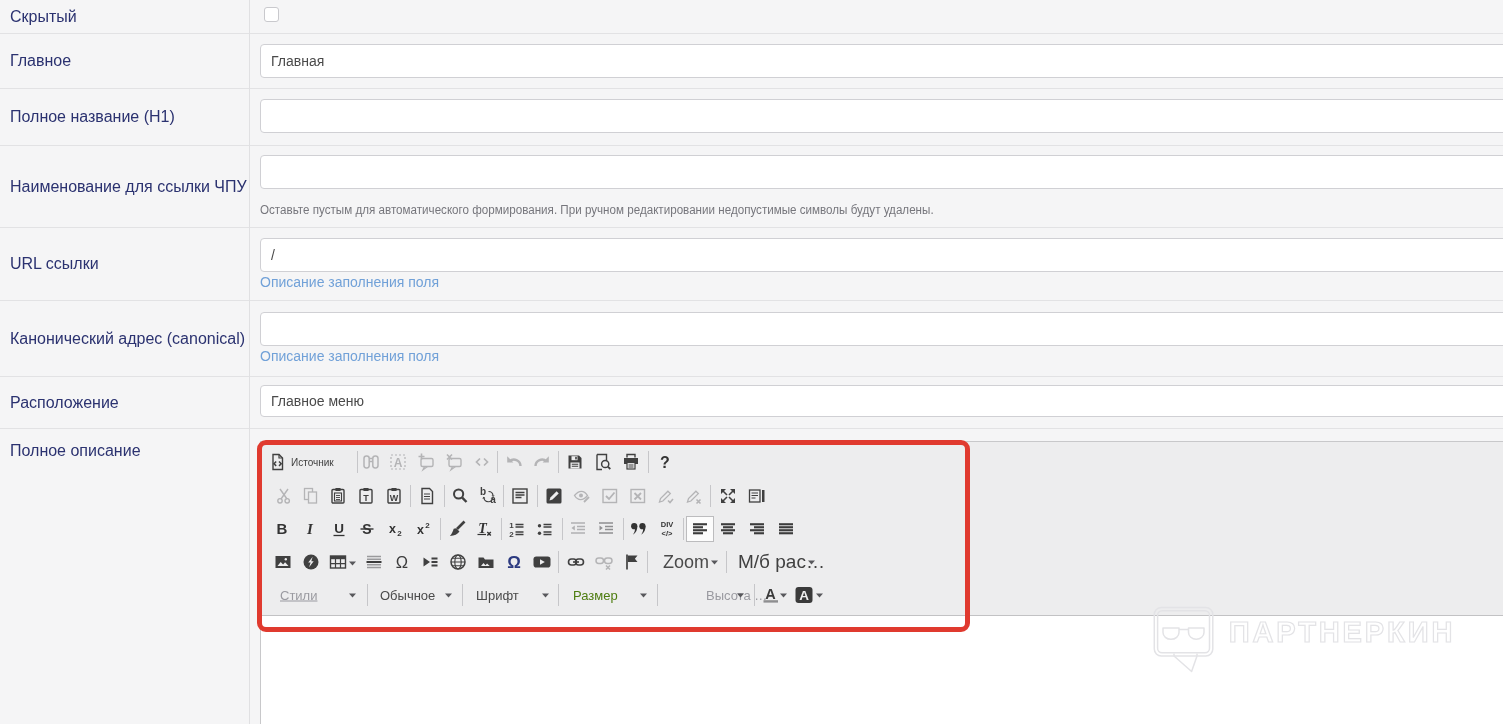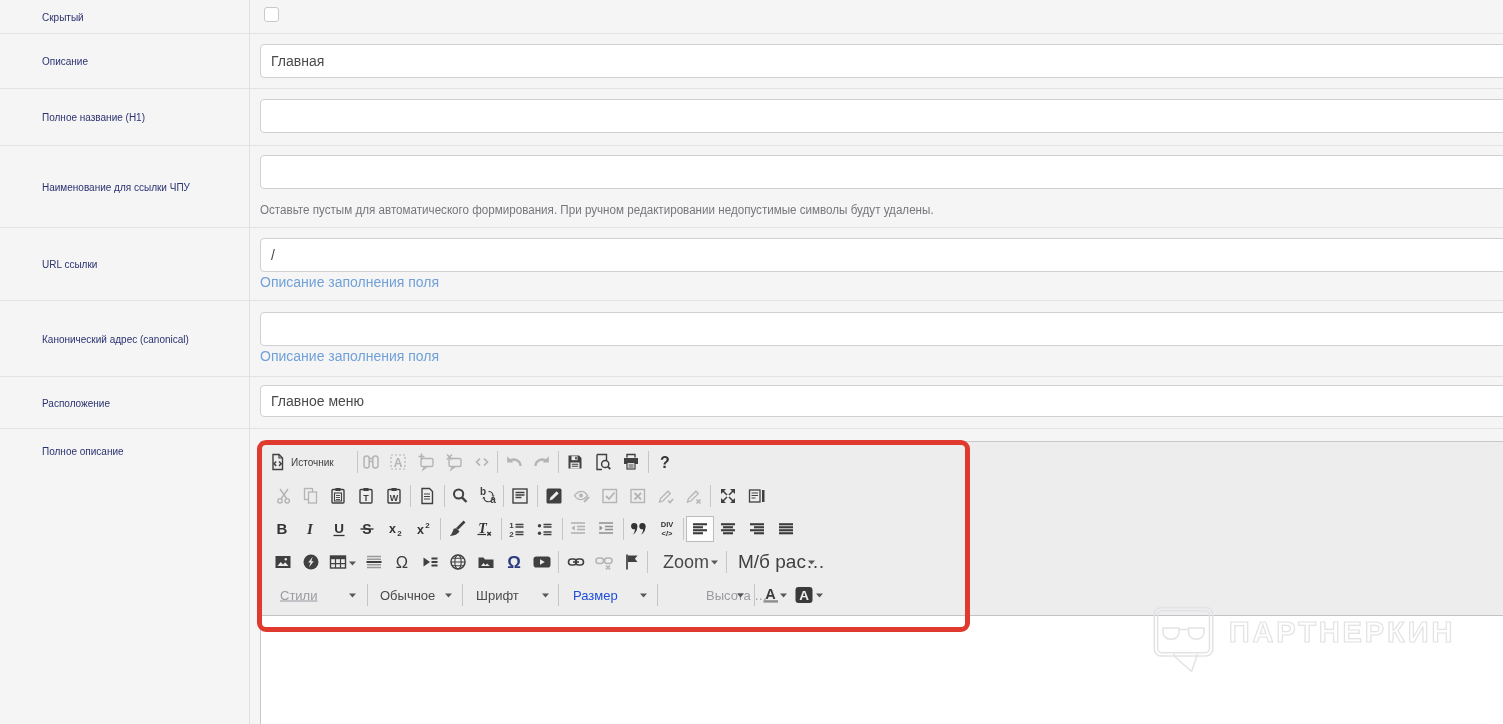--- a/index.html
+++ b/index.html
@@ -1,35 +1,35 @@
 <!DOCTYPE html>
 <html><head><meta charset="utf-8"><style>
 html,body{margin:0;padding:0;}
 body{width:1503px;height:724px;overflow:hidden;font-family:"Liberation Sans",sans-serif;background:#f5f5f6;}
 #page{position:relative;width:1503px;height:724px;}
 .hline{position:absolute;left:0;width:1503px;height:1px;background:#e2e2e4;}
-.lbl{position:absolute;left:10px;color:#2b3270;font-size:10px;transform:translateY(-50%);white-space:nowrap;margin-left:32px;}
+.lbl{position:absolute;left:10px;color:#2b3270;font-size:16px;transform:translateY(-50%);white-space:nowrap;}
 .inp{position:absolute;left:260px;width:1256px;background:#fff;border:1px solid #d0d0d4;border-radius:4px;box-sizing:border-box;font-size:14px;color:#4a4a4a;line-height:32px;padding-left:10px;white-space:nowrap;}
 .hint{position:absolute;left:260px;color:#76767c;font-size:12.5px;transform:translateY(-50%) scaleX(.93);transform-origin:left center;white-space:nowrap;}
 .blink{position:absolute;left:260px;color:#71a1d8;font-size:14px;transform:translateY(-50%);white-space:nowrap;}
 .ic{position:absolute;}
 .tsep{position:absolute;width:1px;background:#c6c6c9;}
 .ttxt{position:absolute;transform:translateY(-50%);white-space:nowrap;}
 </style></head><body>
 <div id="page">
 <div class="hline" style="top:33px"></div>
     <div class="hline" style="top:88px"></div>
     <div class="hline" style="top:145px"></div>
     <div class="hline" style="top:227px"></div>
     <div class="hline" style="top:300px"></div>
     <div class="hline" style="top:376px"></div>
     <div class="hline" style="top:428px"></div>
     <div style="position:absolute;left:249px;top:0;width:1px;height:724px;background:#e0e0e2"></div>
     <div class="lbl" style="top:16.5px">Скрытый</div>
-    <div class="lbl" style="top:61px">Описание</div>
+    <div class="lbl" style="top:61px">Главное</div>
     <div class="lbl" style="top:117px">Полное название (H1)</div>
     <div class="lbl" style="top:186.5px">Наименование для ссылки ЧПУ</div>
     <div class="lbl" style="top:264px">URL ссылки</div>
     <div class="lbl" style="top:338.5px">Канонический адрес (canonical)</div>
     <div class="lbl" style="top:402.5px">Расположение</div>
     <div class="lbl" style="top:451px">Полное описание</div>
     <div style="position:absolute;left:264px;top:7px;width:13px;height:13px;background:#fff;border:1px solid #c9c9cd;border-radius:3px"></div>
     <div class="inp" style="top:44px;height:34px;line-height:32px">Главная</div>
     <div class="inp" style="top:99px;height:34px"></div>
     <div class="inp" style="top:155px;height:34px"></div>
@@ -361,21 +361,21 @@
     <div class="ttxt" style="left:380px;top:594.5px;color:#4a4a4a;font-size:13px;">Обычное</div>
     <svg class="ic" style="left:444.5px;top:592.5px" width="7" height="5" viewBox="0 0 7 5">
       <path d="M0 .5h7L3.5 4.5z" fill="#58585c"></path>
     </svg>
     <div class="tsep" style="left:461.5px;top:583.5px;height:22px"></div>
     <div class="ttxt" style="left:476px;top:594.5px;color:#4a4a4a;font-size:13px;">Шрифт</div>
     <svg class="ic" style="left:541.5px;top:592.5px" width="7" height="5" viewBox="0 0 7 5">
       <path d="M0 .5h7L3.5 4.5z" fill="#58585c"></path>
     </svg>
     <div class="tsep" style="left:558px;top:583.5px;height:22px"></div>
-    <div class="ttxt" style="left:573px;top:594.5px;color:#1d4ed8;font-size:13px;">Размер</div>
+    <div class="ttxt" style="left:573px;top:594.5px;color:#4d7c0f;font-size:13px;">Размер</div>
     <svg class="ic" style="left:639.5px;top:592.5px" width="7" height="5" viewBox="0 0 7 5">
       <path d="M0 .5h7L3.5 4.5z" fill="#58585c"></path>
     </svg>
     <div class="tsep" style="left:657px;top:583.5px;height:22px"></div>
     <div class="ttxt" style="left:706px;top:594.5px;color:#9a9aa0;font-size:13px;">Высота …</div>
     <svg class="ic" style="left:736.5px;top:592.5px" width="7" height="5" viewBox="0 0 7 5">
       <path d="M0 .5h7L3.5 4.5z" fill="#58585c"></path>
     </svg>
     <div class="tsep" style="left:754px;top:583.5px;height:22px"></div>
     <svg class="ic" style="left:761px;top:584.5px" width="20" height="20" viewBox="0 0 20 20">

